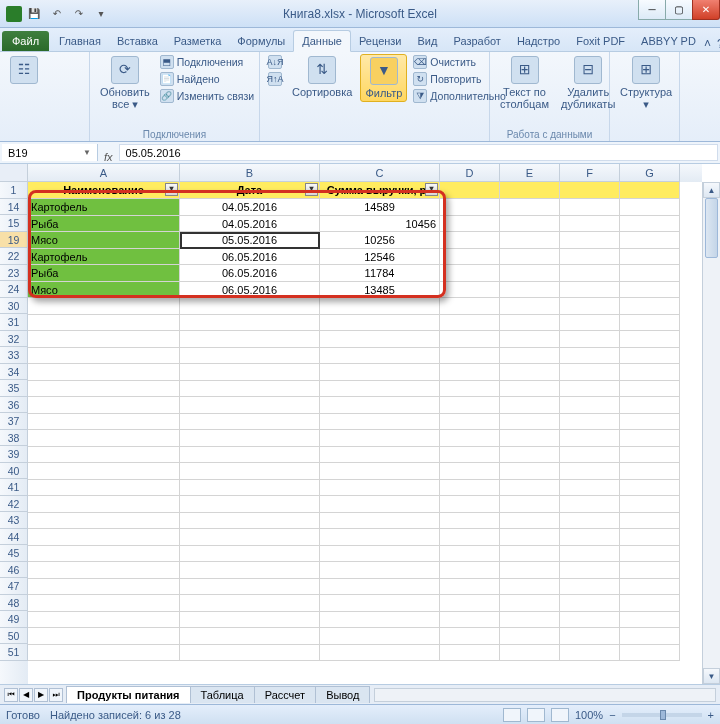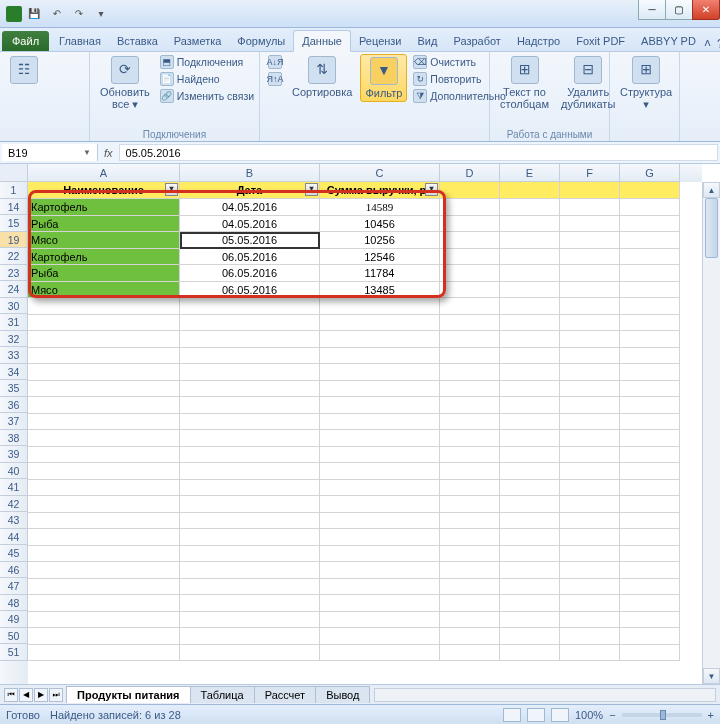--- a/index.html
+++ b/index.html
@@ -31,21 +31,21 @@
   .bigbtn.active { background: linear-gradient(#ffe9a8,#ffd760); border: 1px solid #e0b020; border-radius: 3px; }
   .bigicon { width: 28px; height: 28px; background: #d0e0f0; border: 1px solid #a0b8d0; border-radius: 3px; margin-bottom: 2px; display:flex;align-items:center;justify-content:center;font-size:14px; }
   .smallbtns { display: flex; flex-direction: column; gap: 1px; }
   .smallbtn { display: flex; align-items: center; gap: 3px; padding: 1px 2px; cursor: pointer; white-space: nowrap; font-size: 10.5px; }
   .smallicon { width: 14px; height: 14px; background: #d0e0f0; border: 1px solid #a0b8d0; border-radius: 2px; display:inline-flex;align-items:center;justify-content:center;font-size:9px; }
 
   
   .formulabar { height: 22px; border-bottom: 1px solid #b7cce2; display: flex; align-items: stretch; background: #eef4fb; }
   .namebox { width: 96px; border-right: 1px solid #b7cce2; display: flex; align-items: center; padding: 0 6px; font-size: 11px; background: #fff; margin: 2px; }
   .namebox-dd { margin-left: auto; font-size: 8px; color: #666; }
-  .fx-btns { display: flex; align-items: center; padding: 0 4px; gap: 2px; }
+  .fx-btns { display: flex; align-items: flex-end; padding: 0 4px; gap: 2px; }
   .fx-icon { font-style: italic; font-size: 11px; color: #555; }
   .formula-input { flex: 1; background: #fff; margin: 2px; padding: 0 6px; display: flex; align-items: center; font-size: 11px; border: 1px solid #d0dcec; }
 
   
   .grid-area { position: relative; height: 520px; overflow: hidden; background: #fff; }
   .corner { position: absolute; left: 0; top: 0; width: 28px; height: 18px; background: #e8eef7; border-right: 1px solid #c4cfdb; border-bottom: 1px solid #c4cfdb; }
   .colheads { position: absolute; left: 28px; top: 0; right: 18px; height: 18px; display: flex; background: linear-gradient(#f5f8fc,#e3ebf4); }
   .colhead { border-right: 1px solid #c4cfdb; border-bottom: 1px solid #c4cfdb; text-align: center; font-size: 11px; color: #3a5a87; line-height: 18px; }
   .rowheads { position: absolute; left: 0; top: 18px; width: 28px; bottom: 0; background: linear-gradient(90deg,#f5f8fc,#e3ebf4); }
   .rowhead { height: 16.5px; border-bottom: 1px solid #c4cfdb; border-right: 1px solid #c4cfdb; text-align: center; font-size: 10.5px; color: #3a5a87; line-height: 16.5px; }
@@ -82,20 +82,21 @@
 <body>
 
 <div class="titlebar">
   <div class="qat">
     <div class="qat-icon"></div>
     <div class="qat-btn">💾</div>
     <div class="qat-btn">↶</div>
     <div class="qat-btn">↷</div>
     <div class="qat-btn">▾</div>
   </div>
+  <div class="title-text">Книга8.xlsx - Microsoft Excel</div>
   <div class="winbtns">
     <div class="winbtn">─</div>
     <div class="winbtn">▢</div>
     <div class="winbtn close">✕</div>
   </div>
 </div>
 
 <div class="ribbon-tabs">
   <div class="ribbon-tab file">Файл</div>
   <div id="ribbon-tab-list" style="display: contents;"><div class="ribbon-tab">Главная</div><div class="ribbon-tab">Вставка</div><div class="ribbon-tab">Разметка</div><div class="ribbon-tab">Формулы</div><div class="ribbon-tab active">Данные</div><div class="ribbon-tab">Рецензи</div><div class="ribbon-tab">Вид</div><div class="ribbon-tab">Разработ</div><div class="ribbon-tab">Надстро</div><div class="ribbon-tab">Foxit PDF</div><div class="ribbon-tab">ABBYY PD</div></div>
@@ -260,30 +261,30 @@
         <div class="cell colB" style="width: 140px; text-align: center;">Дата<div class="filter-dd">▾</div></div>
         <div class="cell colC" style="width: 120px; text-align: center;">Сумма выручки, ру<div class="filter-dd">▾</div></div>
         <div class="cell colD" style="width: 60px; text-align: center;"></div>
         <div class="cell colE" style="width: 60px; text-align: center;"></div>
         <div class="cell colF" style="width: 60px; text-align: center;"></div>
         <div class="cell colG" style="width: 60px; text-align: center;"></div>
       </div>
       <div class="row data">
         <div class="cell colA" style="width: 152px; text-align: left;">Картофель</div>
         <div class="cell colB" style="width: 140px; text-align: center;">04.05.2016</div>
-        <div class="cell colC" style="width: 120px; text-align: center; font-family: Liberation Serif, serif;">14589</div>
+        <div class="cell colC" style="width: 120px; text-align: center;">14589</div>
         <div class="cell colD" style="width: 60px; text-align: left;"></div>
         <div class="cell colE" style="width: 60px; text-align: left;"></div>
         <div class="cell colF" style="width: 60px; text-align: left;"></div>
         <div class="cell colG" style="width: 60px; text-align: left;"></div>
       </div>
       <div class="row data">
         <div class="cell colA" style="width: 152px; text-align: left;">Рыба</div>
         <div class="cell colB" style="width: 140px; text-align: center;">04.05.2016</div>
-        <div class="cell colC" style="width: 120px; text-align: center;">10456</div>
+        <div class="cell colC" style="width: 120px; text-align: right;">10456</div>
         <div class="cell colD" style="width: 60px; text-align: left;"></div>
         <div class="cell colE" style="width: 60px; text-align: left;"></div>
         <div class="cell colF" style="width: 60px; text-align: left;"></div>
         <div class="cell colG" style="width: 60px; text-align: left;"></div>
       </div>
       <div class="row data">
         <div class="cell colA" style="width: 152px; text-align: left;">Мясо</div>
         <div class="cell colB" style="width: 140px; text-align: center;">05.05.2016</div>
         <div class="cell colC" style="width: 120px; text-align: center;">10256</div>
         <div class="cell colD" style="width: 60px; text-align: left;"></div>

